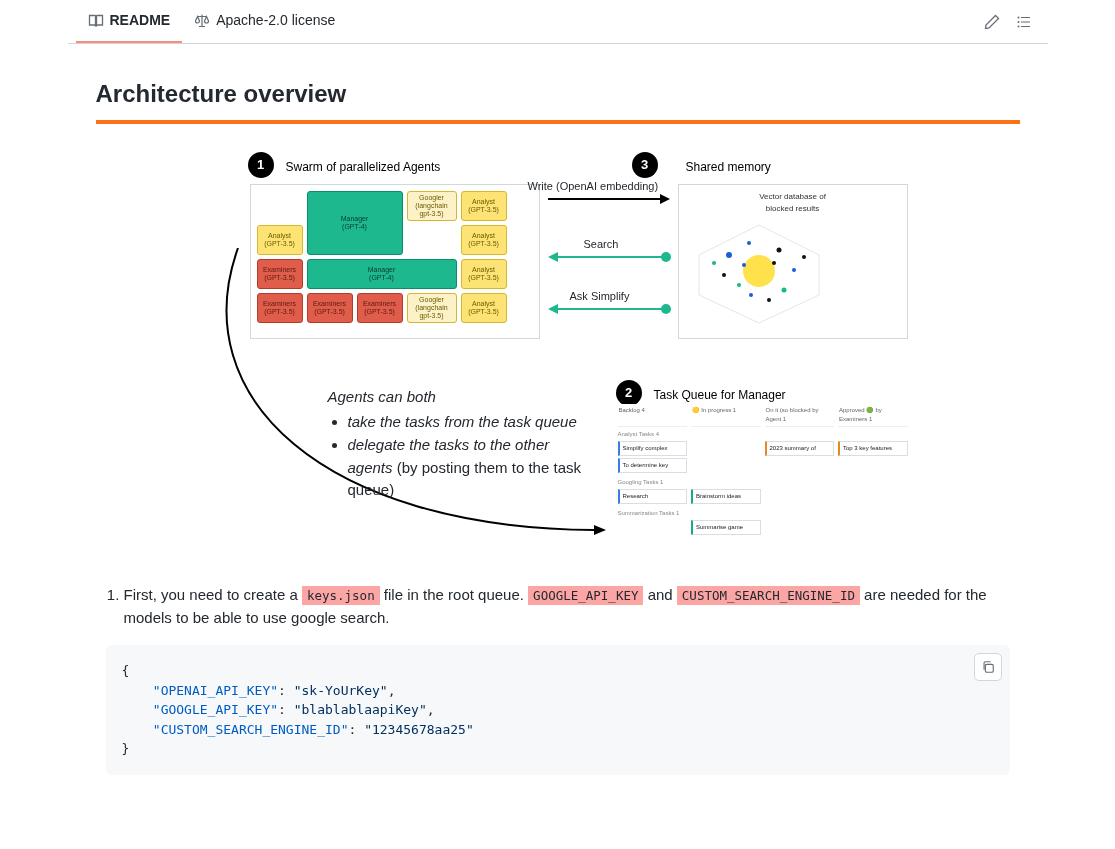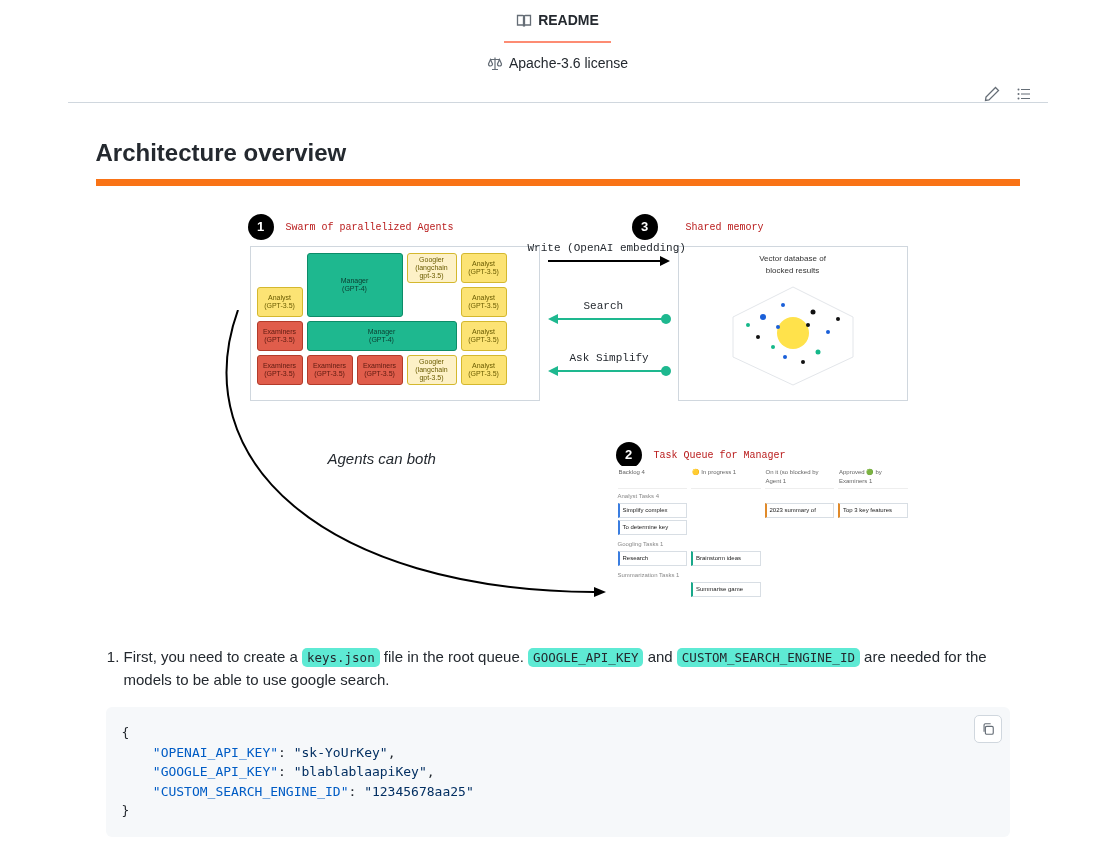--- a/index.html
+++ b/index.html
@@ -15,21 +15,20 @@
     width: 1004px;
     margin: 0 auto;
     padding: 0 12px;
   }
   .tabs {
     display: flex;
     align-items: center;
     border-bottom: 1px solid #d0d7de;
     position: relative;
     padding: 0 8px;
-    flex-direction: column;
   }
   .tab {
     display: flex;
     align-items: center;
     padding: 10px 12px;
     font-size: 14px;
     color: #24292f;
     text-decoration: none;
     border-bottom: 2px solid transparent;
     gap: 6px;
@@ -52,21 +51,21 @@
     align-items: center;
   }
   .content {
     padding: 12px 28px 32px 28px;
   }
   h2 {
     font-size: 24px;
     font-weight: 600;
     margin: 20px 0 12px 0;
     padding-bottom: 8px;
-    border-bottom: 7px solid #f97316;
+    border-bottom: 4px solid #f97316;
   }
   .diagram-wrap {
     display: flex;
     justify-content: center;
     margin: 24px 0 36px 0;
   }
   .diagram {
     width: 760px;
     height: 400px;
     position: relative;
@@ -75,23 +74,22 @@
   .bubble {
     width: 26px; height: 26px;
     background: #000; color: #fff;
     border-radius: 50%;
     display: flex; align-items: center; justify-content: center;
     font-weight: 700; font-size: 13px;
     position: absolute;
   }
   .section-label {
     position: absolute;
-    font-size: 10px;
-    color: #b91c1c;
-    font-family: Liberation Mono, monospace;
+    font-size: 12px;
+    color: #000000;
   }
   .swarm-panel {
     position: absolute;
     left: 72px; top: 36px;
     width: 290px; height: 155px;
     border: 1px solid #d0d7de;
     background: #fff;
     padding: 6px;
     display: grid;
     grid-template-columns: 46px 46px 46px 50px 46px 46px;
@@ -109,21 +107,21 @@
   .ag.green { background: #1eb88f; color: #0a3c2f; border: 1px solid #0c8c68; }
   .ag.yellow { background: #fce374; border: 1px solid #d4b82e; color: #6b5c00; }
   .ag.goog { background: #fdf1c7; border: 1px solid #d4b82e; color: #6b5c00; }
   .ag.red { background: #e05d4b; border: 1px solid #b33b2a; color: #5c1a10; }
   .memory-panel {
     position: absolute;
     left: 500px; top: 36px;
     width: 230px; height: 155px;
     border: 1px solid #d0d7de;
     background: #fff;
-    display: flex; flex-direction: column; align-items: center;
+    display: flex; flex-direction: column; 
     padding-top: 6px;
   }
   .memory-title { font-size: 8px; text-align: center; color: #333; }
   .queue-panel {
     position: absolute;
     left: 440px; top: 256px;
     width: 290px; height: 136px;
     background: #fff;
     font-size: 6px;
   }
@@ -143,21 +141,20 @@
     background: #fff;
     color: #222;
   }
   .qcard.blue { border-left-color: #3a7de0; }
   .qcard.teal { border-left-color: #19a88a; }
   .qcard.orange { border-left-color: #e08a2a; }
   .arrow-lbl {
     position: absolute;
     font-size: 11px;
     color: #24292f;
-    font-family: Liberation Mono, monospace;
   }
   .desc-text {
     position: absolute;
     left: 150px;
     top: 238px;
     width: 270px;
     font-style: italic;
     font-size: 15px;
     color: #24292f;
   }
@@ -166,23 +163,23 @@
   ol {
     padding-left: 28px;
     margin: 16px 0;
   }
   ol li {
     font-size: 15px;
     color: #24292f;
     margin-bottom: 6px;
   }
   code.inline {
-    background: #5eead4;
+    background: #fca5a5;
     padding: 2px 5px;
-    border-radius: 5px;
+    border-radius: 0;
     font-family: ui-monospace, SFMono-Regular, Menlo, Consolas, monospace;
     font-size: 12.5px;
   }
   .codeblock {
     position: relative;
     background: #f6f8fa;
     border-radius: 6px;
     padding: 16px;
     margin: 12px 10px 0 10px;
     font-family: ui-monospace, SFMono-Regular, Menlo, Consolas, monospace;
@@ -219,21 +216,21 @@
         </svg>
       </span>
       <span>README</span>
     </a>
     <a class="tab">
       <span class="icon-btn">
         <svg width="16" height="16" viewBox="0 0 16 16" fill="none" stroke="currentColor" stroke-width="1.2">
           <path d="M8 1.5v12M5 13.5h6M3 3.5h10M3.5 3.5 1.5 8a2 2 0 0 0 4 0L3.5 3.5zM12.5 3.5 10.5 8a2 2 0 0 0 4 0l-2-4.5z"></path>
         </svg>
       </span>
-      <span>Apache-3.6 license</span>
+      <span>Apache-2.0 license</span>
     </a>
     <div class="tabs-right">
       <span class="icon-btn">
         <svg width="16" height="16" viewBox="0 0 16 16" fill="none" stroke="currentColor" stroke-width="1.3">
           <path d="M11.5 1.5 14.5 4.5 5 14 1.5 14.5 2 11 11.5 1.5z"></path>
         </svg>
       </span>
       <span class="icon-btn">
         <svg width="16" height="16" viewBox="0 0 16 16" fill="currentColor">
           <circle cx="2.5" cy="3.5" r="1"></circle>
@@ -404,20 +401,24 @@
           </div>
         </div>
 
         <svg style="position:absolute; left:16px; top:100px;" width="420" height="300">
           <path d="M 44 0 C -10 150, 130 280, 400 282" fill="none" stroke="#000" stroke-width="2"></path>
           <polygon points="400,277 412,282 400,287" fill="#000"></polygon>
         </svg>
 
         <div class="desc-text">
           <div>Agents can both</div>
+          <ul>
+            <li>take the tasks from the task queue</li>
+            <li><span>delegate the tasks to the other agents </span><span style="font-style:normal;">(by posting them to the task queue)</span></li>
+          </ul>
         </div>
 
       </div>
     </div>
 
 
     <ol>
       <li>
         <span>First, you need to create a </span><code class="inline">keys.json</code><span> file in the root queue. </span><code class="inline">GOOGLE_API_KEY</code><span> and </span><code class="inline">CUSTOM_SEARCH_ENGINE_ID</code><span> are needed for the models to be able to use google search.</span>
       </li>

